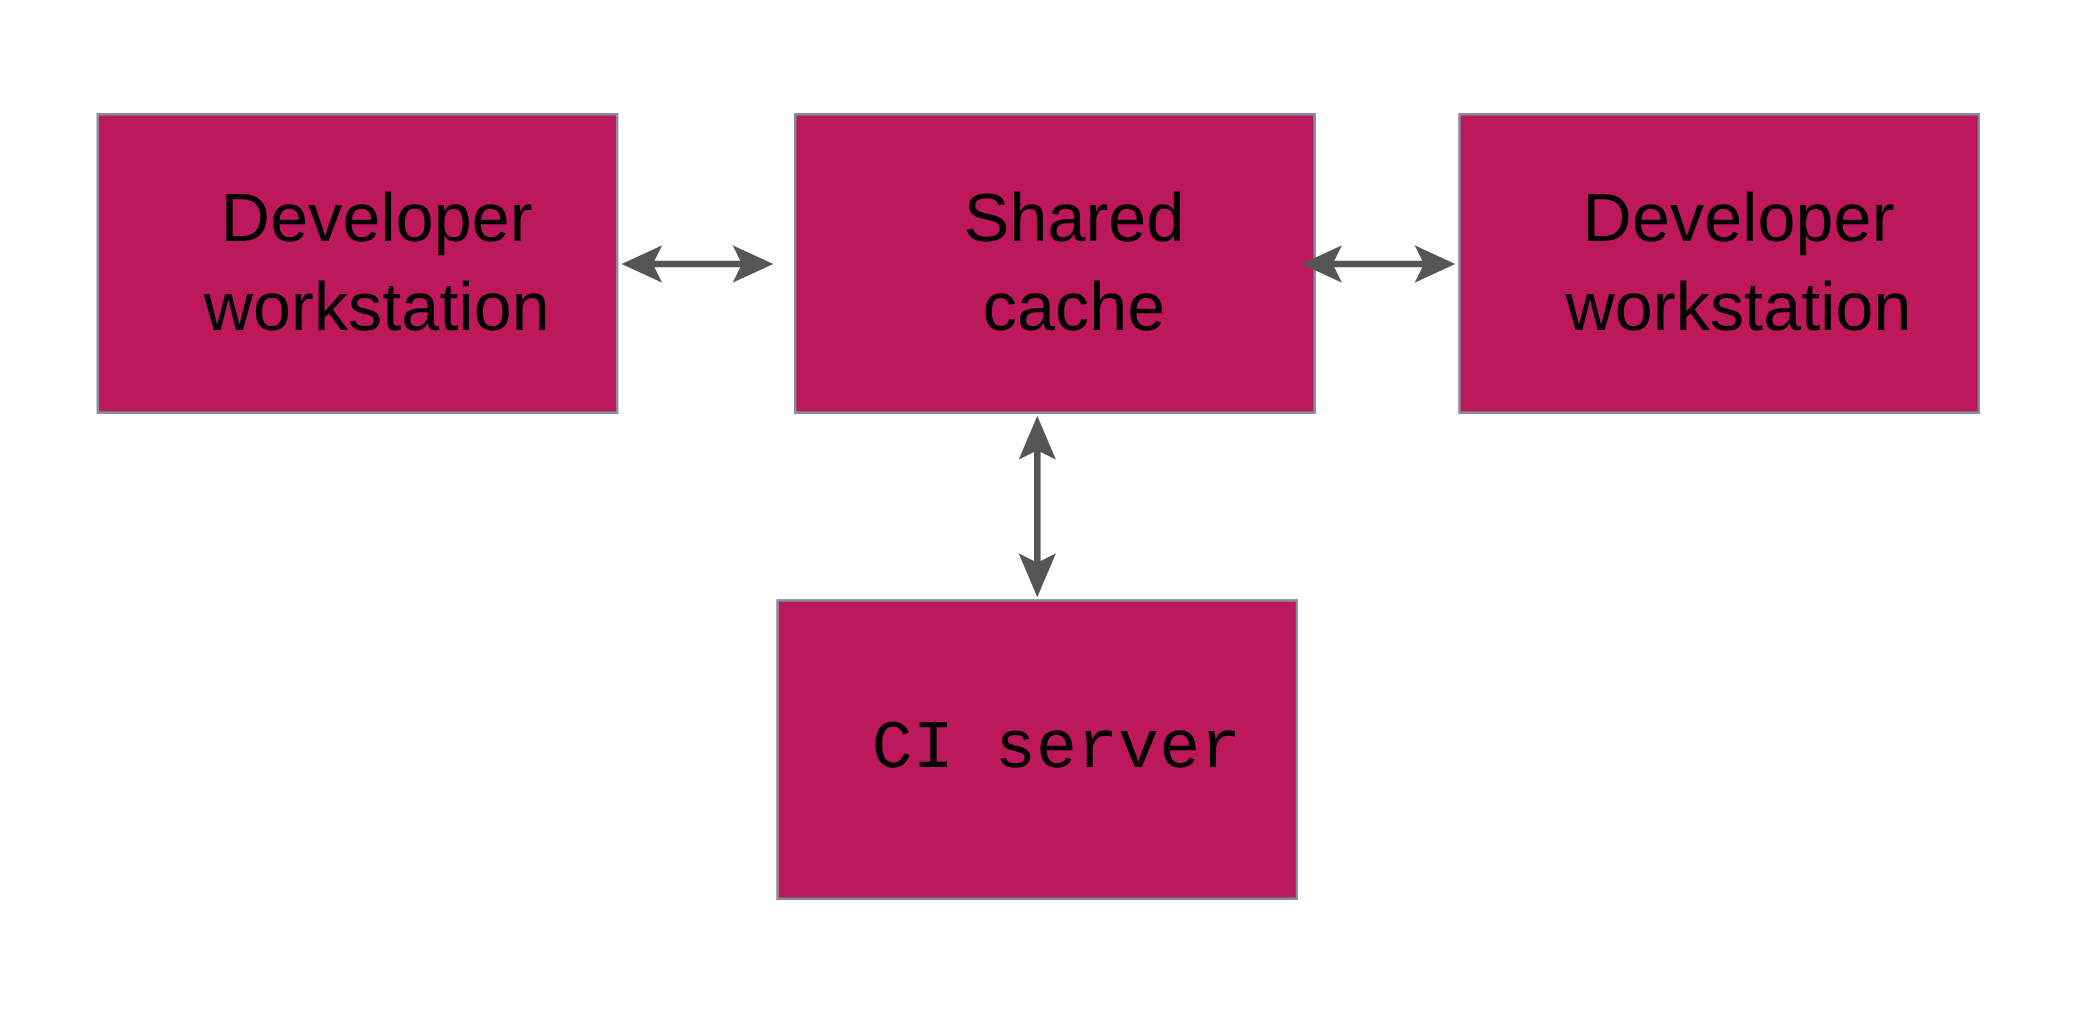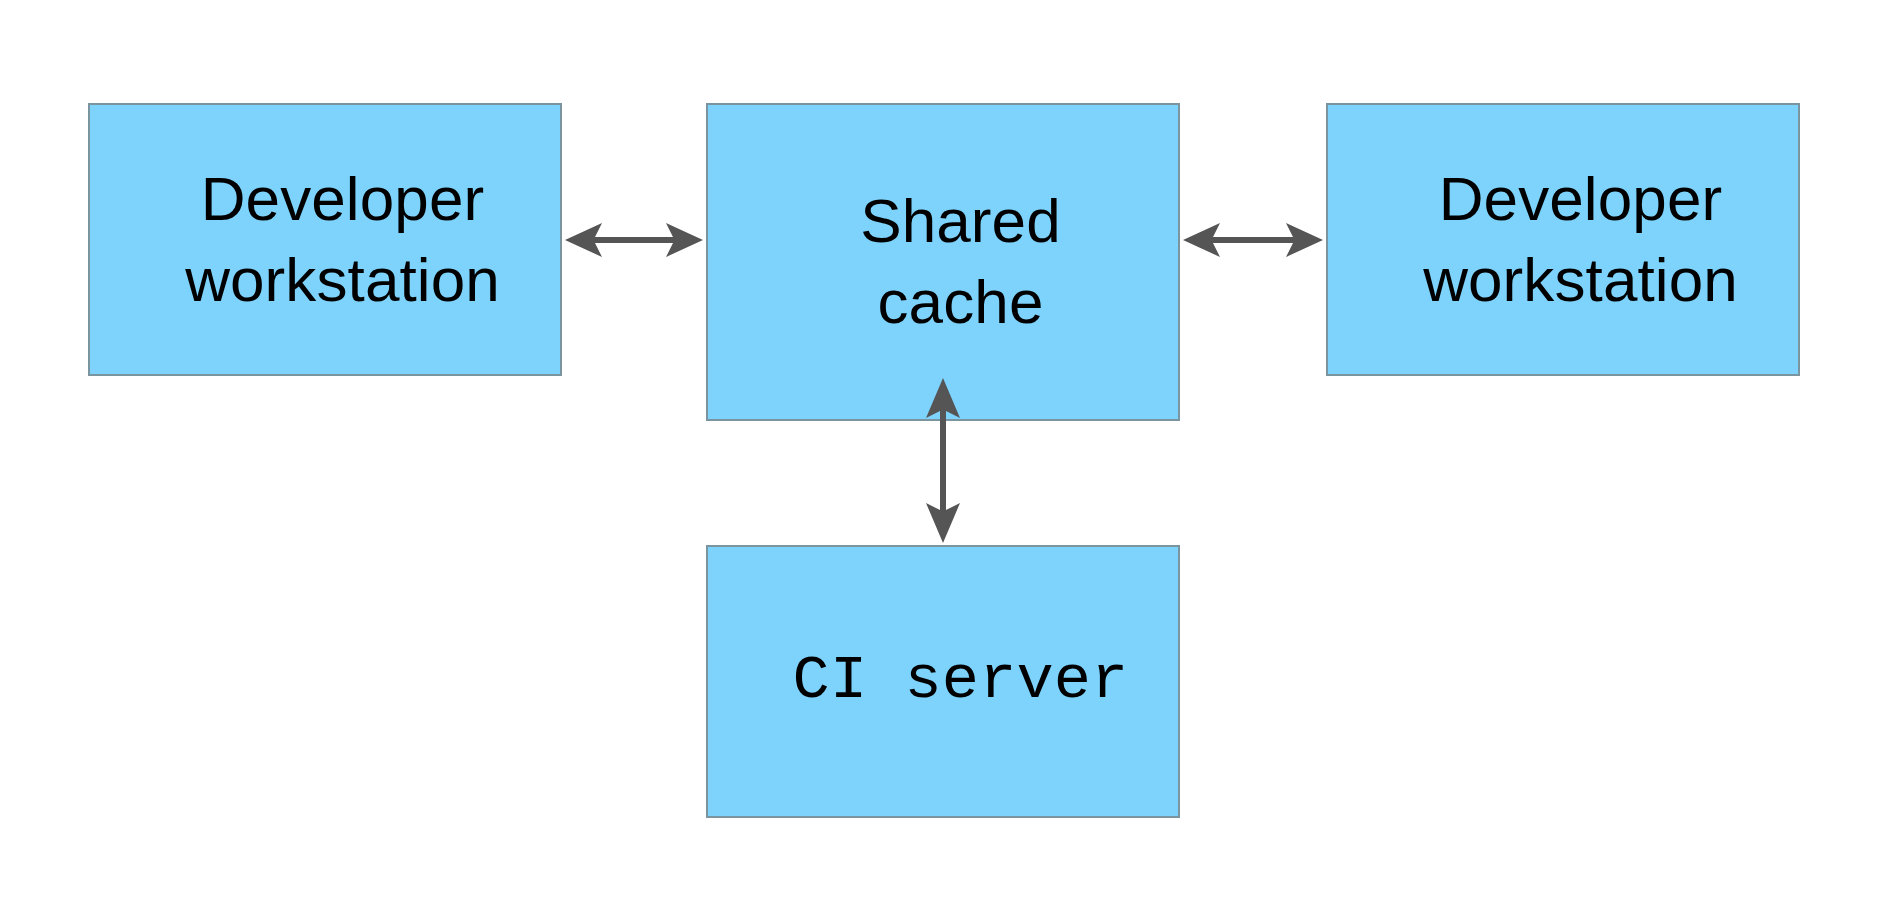--- a/index.html
+++ b/index.html
@@ -16,21 +16,21 @@
   }
   #diagram-canvas {
     position: relative;
     width: 1900px;
     height: 922px;
     background: #ffffff;
   }
   .node-box {
     position: absolute;
     box-sizing: border-box;
-    background: #7dd3fc;
+    background: #be185d;
     border: 2px solid #7b95a0;
     display: flex;
     align-items: center;
     justify-content: center;
     text-align: center;
     padding-left: 35px;
   }
   .node-label {
     font-size: 62px;
     line-height: 1.30;
@@ -43,21 +43,21 @@
   .connector {
     position: absolute;
     pointer-events: none;
   }
   .connector svg {
     display: block;
     overflow: visible;
   }
   
   #box-dev-left    { left: 88px;   top: 103px;  width: 474px; height: 273px; }
-  #box-shared      { left: 706px;  top: 103px;  width: 474px; height: 318px; }
+  #box-shared      { left: 722px;  top: 103px;  width: 474px; height: 273px; }
   #box-dev-right   { left: 1326px; top: 103px;  width: 474px; height: 273px; }
   #box-ci          { left: 706px;  top: 545px;  width: 474px; height: 273px; font-family: Liberation Mono, monospace; }
   
   #conn-left   { left: 562px;  top: 210px; width: 144px; height: 60px; }
   #conn-right  { left: 1180px; top: 210px; width: 146px; height: 60px; }
   #conn-bottom { left: 913px;  top: 376px; width: 60px;  height: 169px; }
 </style>
 </head>
 <body>
 

